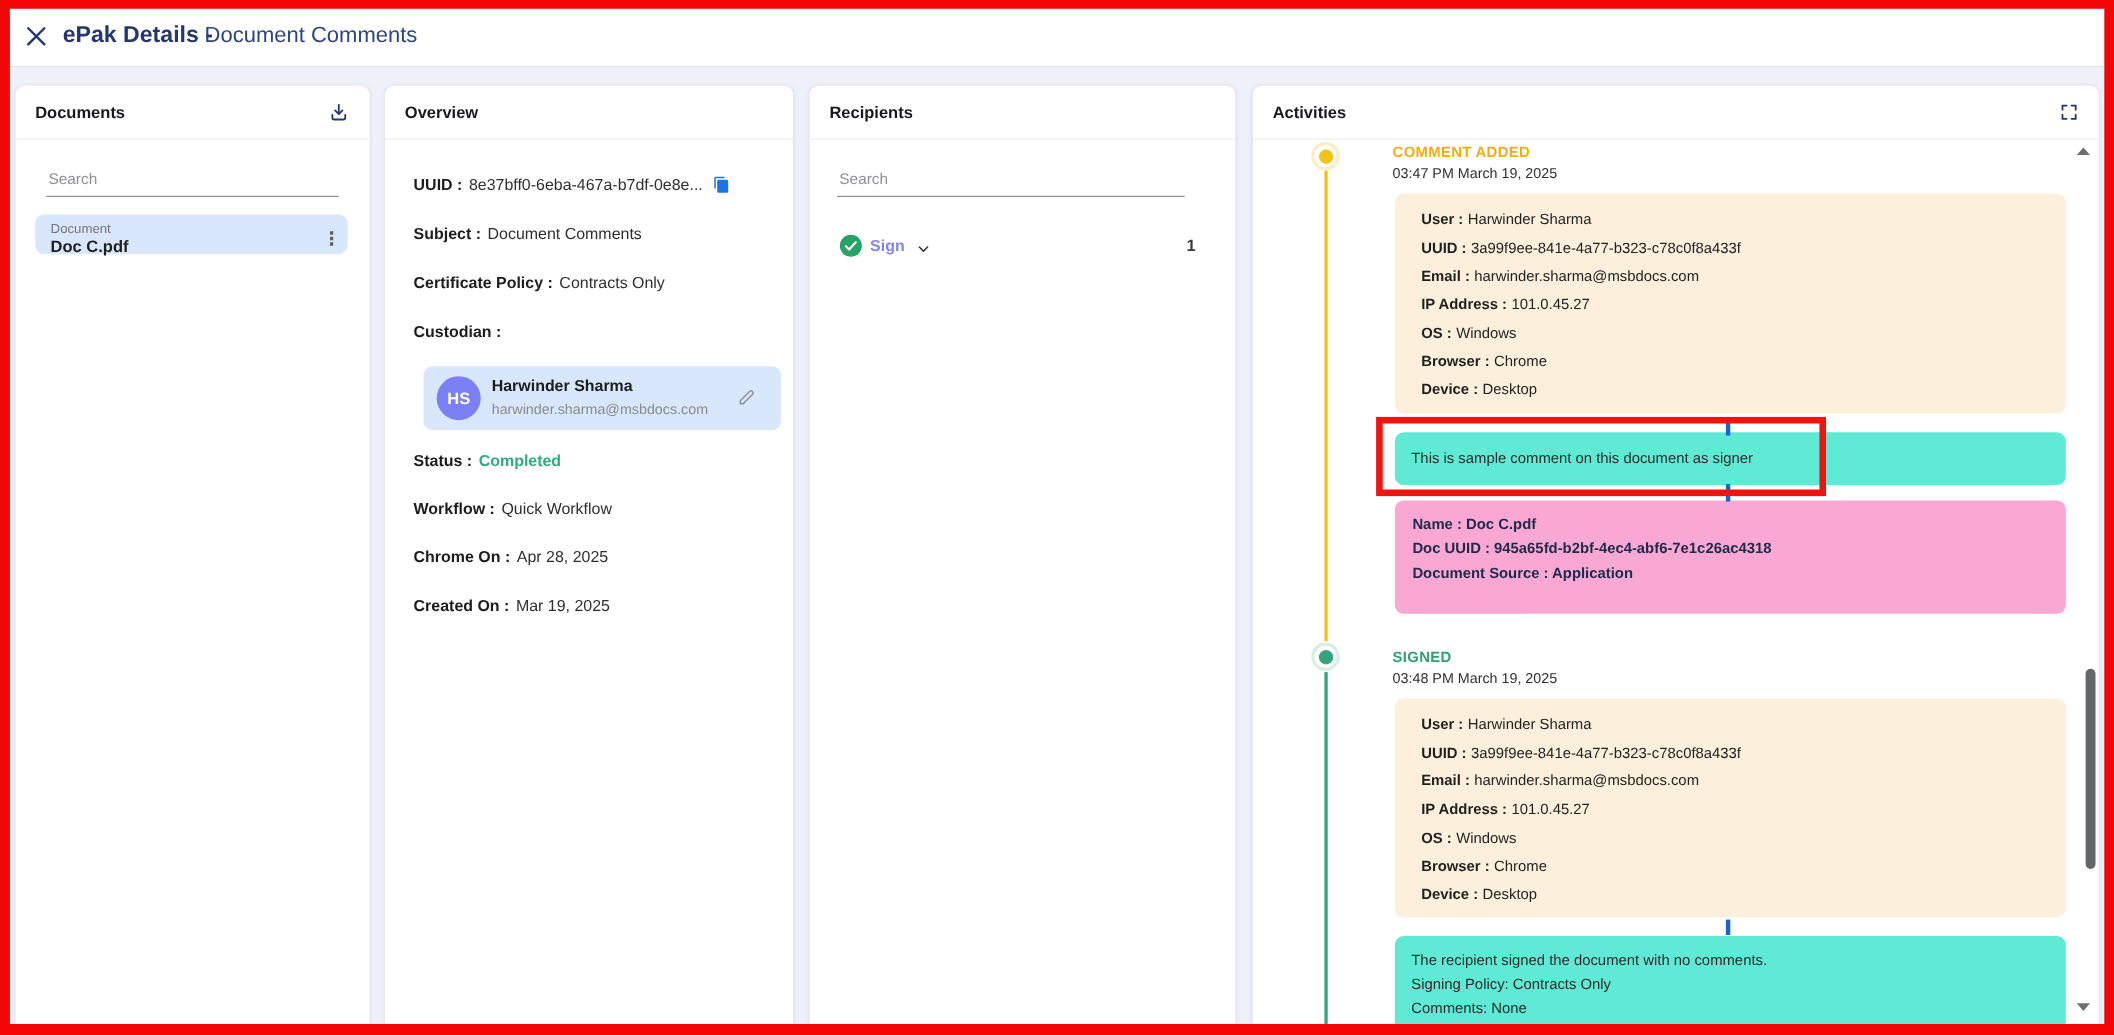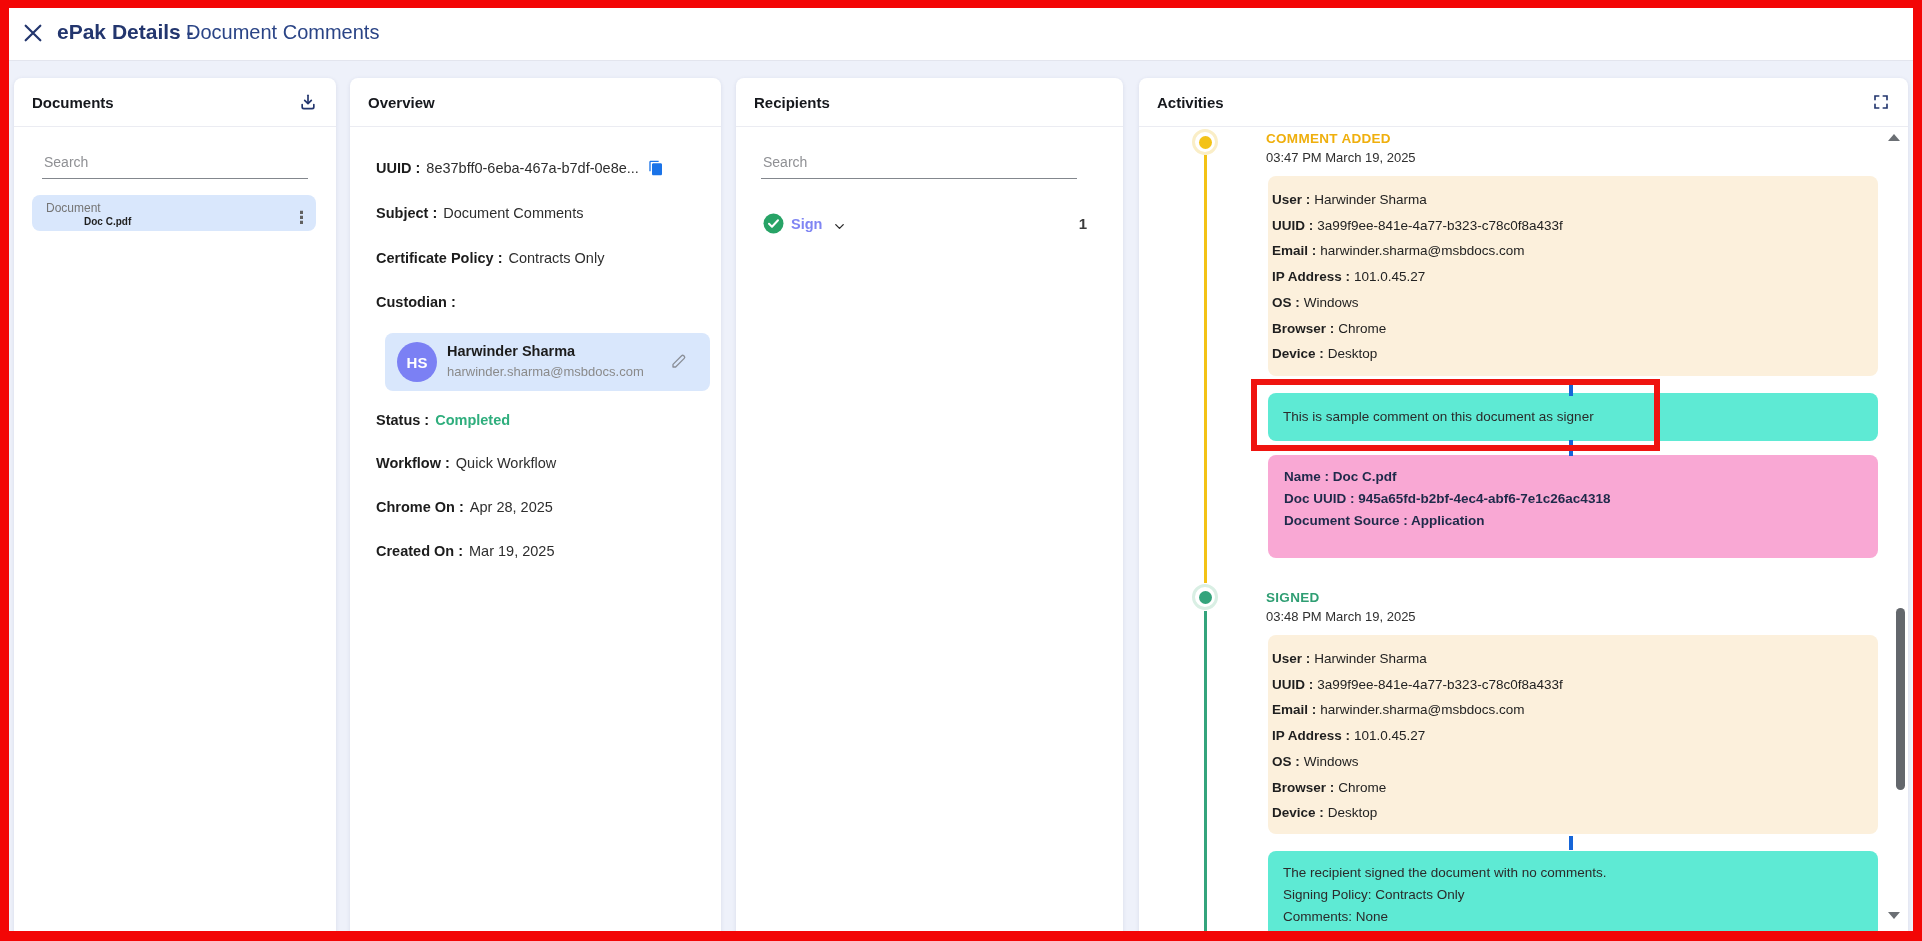--- a/index.html
+++ b/index.html
@@ -24,21 +24,21 @@
   #panel-overview{left:350px;width:371px;}
   #panel-recipients{left:736px;width:387px;}
   #panel-activities{left:1139px;width:769px;}
 
   .search{position:absolute;background:transparent;border:none;border-bottom:1px solid #83878d;outline:none;height:30px;font-size:14px;color:#555;font-family:"Liberation Sans",sans-serif;}
   .search::placeholder{color:#8f9094;}
 
   
   .doc-card{position:absolute;left:18px;top:117px;width:284px;height:36px;background:#d9e7fc;border-radius:8px;cursor:pointer;}
   .doc-type{position:absolute;left:14px;top:6px;font-size:12px;color:#757575;}
-  .doc-name{position:absolute;left:14px;top:21px;font-size:10px;font-weight:bold;color:#1f1f1f;margin-left:38px;}
+  .doc-name{position:absolute;left:14px;top:21px;font-size:15px;font-weight:bold;color:#1f1f1f;}
   .kebab{position:absolute;right:6px;top:12px;font-size:17px;color:#616161;font-weight:bold;cursor:pointer;line-height:22px;}
 
   
   .ov-row{position:absolute;left:26px;font-size:14.5px;white-space:nowrap;}
   .ov-row .k{font-weight:bold;color:#1c1c1c;margin-right:6px;}
   .ov-row .v{color:#2e2e2e;}
   .ov-row .v.status{color:#2fae7d;font-weight:bold;}
   .copy-ic{display:inline-block;vertical-align:-3px;margin-left:9px;cursor:pointer;}
   .cust-card{position:absolute;left:35px;top:255px;width:325px;height:58px;background:#d9e7fc;border-radius:8px;}
   .avatar{position:absolute;left:12px;top:9px;width:40px;height:40px;border-radius:50%;background:#7b80f4;color:#fff;font-size:15px;font-weight:bold;display:flex;align-items:center;justify-content:center;}
@@ -60,21 +60,21 @@
   .tdot{position:absolute;left:53px;width:20px;height:20px;border-radius:50%;background:#fff;display:flex;align-items:center;justify-content:center;}
   .tdot i{width:13px;height:13px;border-radius:50%;display:block;}
   .tdot.yellow{border:3px solid #faeec7;top:51px;}
   .tdot.yellow i{background:#f3c216;}
   .tdot.green{border:3px solid #d9efe4;top:506px;}
   .tdot.green i{background:#34a47c;}
   .ev-status{position:absolute;left:127px;font-size:13.5px;font-weight:bold;letter-spacing:.3px;}
   .ev-status.yellow{color:#efaf0d;top:53px;}
   .ev-status.green{color:#2f9e73;top:512px;}
   .ev-time{position:absolute;left:127px;font-size:13px;color:#2f2f2f;}
-  .ucard{position:absolute;left:129px;width:610px;background:#fcf0dc;border-radius:8px;padding:11px 4px;box-sizing:border-box;}
+  .ucard{position:absolute;left:129px;width:610px;background:#fcf0dc;border-radius:8px;padding:11px 24px;box-sizing:border-box;}
   .ucard .kv{line-height:25.7px;font-size:13.5px;white-space:nowrap;}
   .kv .k{font-weight:bold;color:#1f1f1f;margin-right:4px;}
   .kv .v{color:#222;}
   .gcard{position:absolute;left:129px;width:610px;background:#5eead4;border-radius:8px;box-sizing:border-box;}
   .gcard.comment{top:315px;height:48px;line-height:48px;padding:0 15px;font-size:13.5px;color:#2b2b2b;}
   .gcard.note{top:773px;height:110px;padding:11px 15px;}
   .gcard.note div{line-height:22px;font-size:13.5px;color:#2b2b2b;white-space:nowrap;}
   .lcard{position:absolute;left:129px;top:377px;width:610px;height:103px;background:#f9a8d4;border-radius:8px;padding:11px 16px;box-sizing:border-box;}
   .lcard div{line-height:22px;font-size:13.5px;font-weight:bold;color:#1e2a4a;white-space:nowrap;}
   .tick{position:absolute;left:430px;width:4px;background:#1565d8;z-index:6;}

